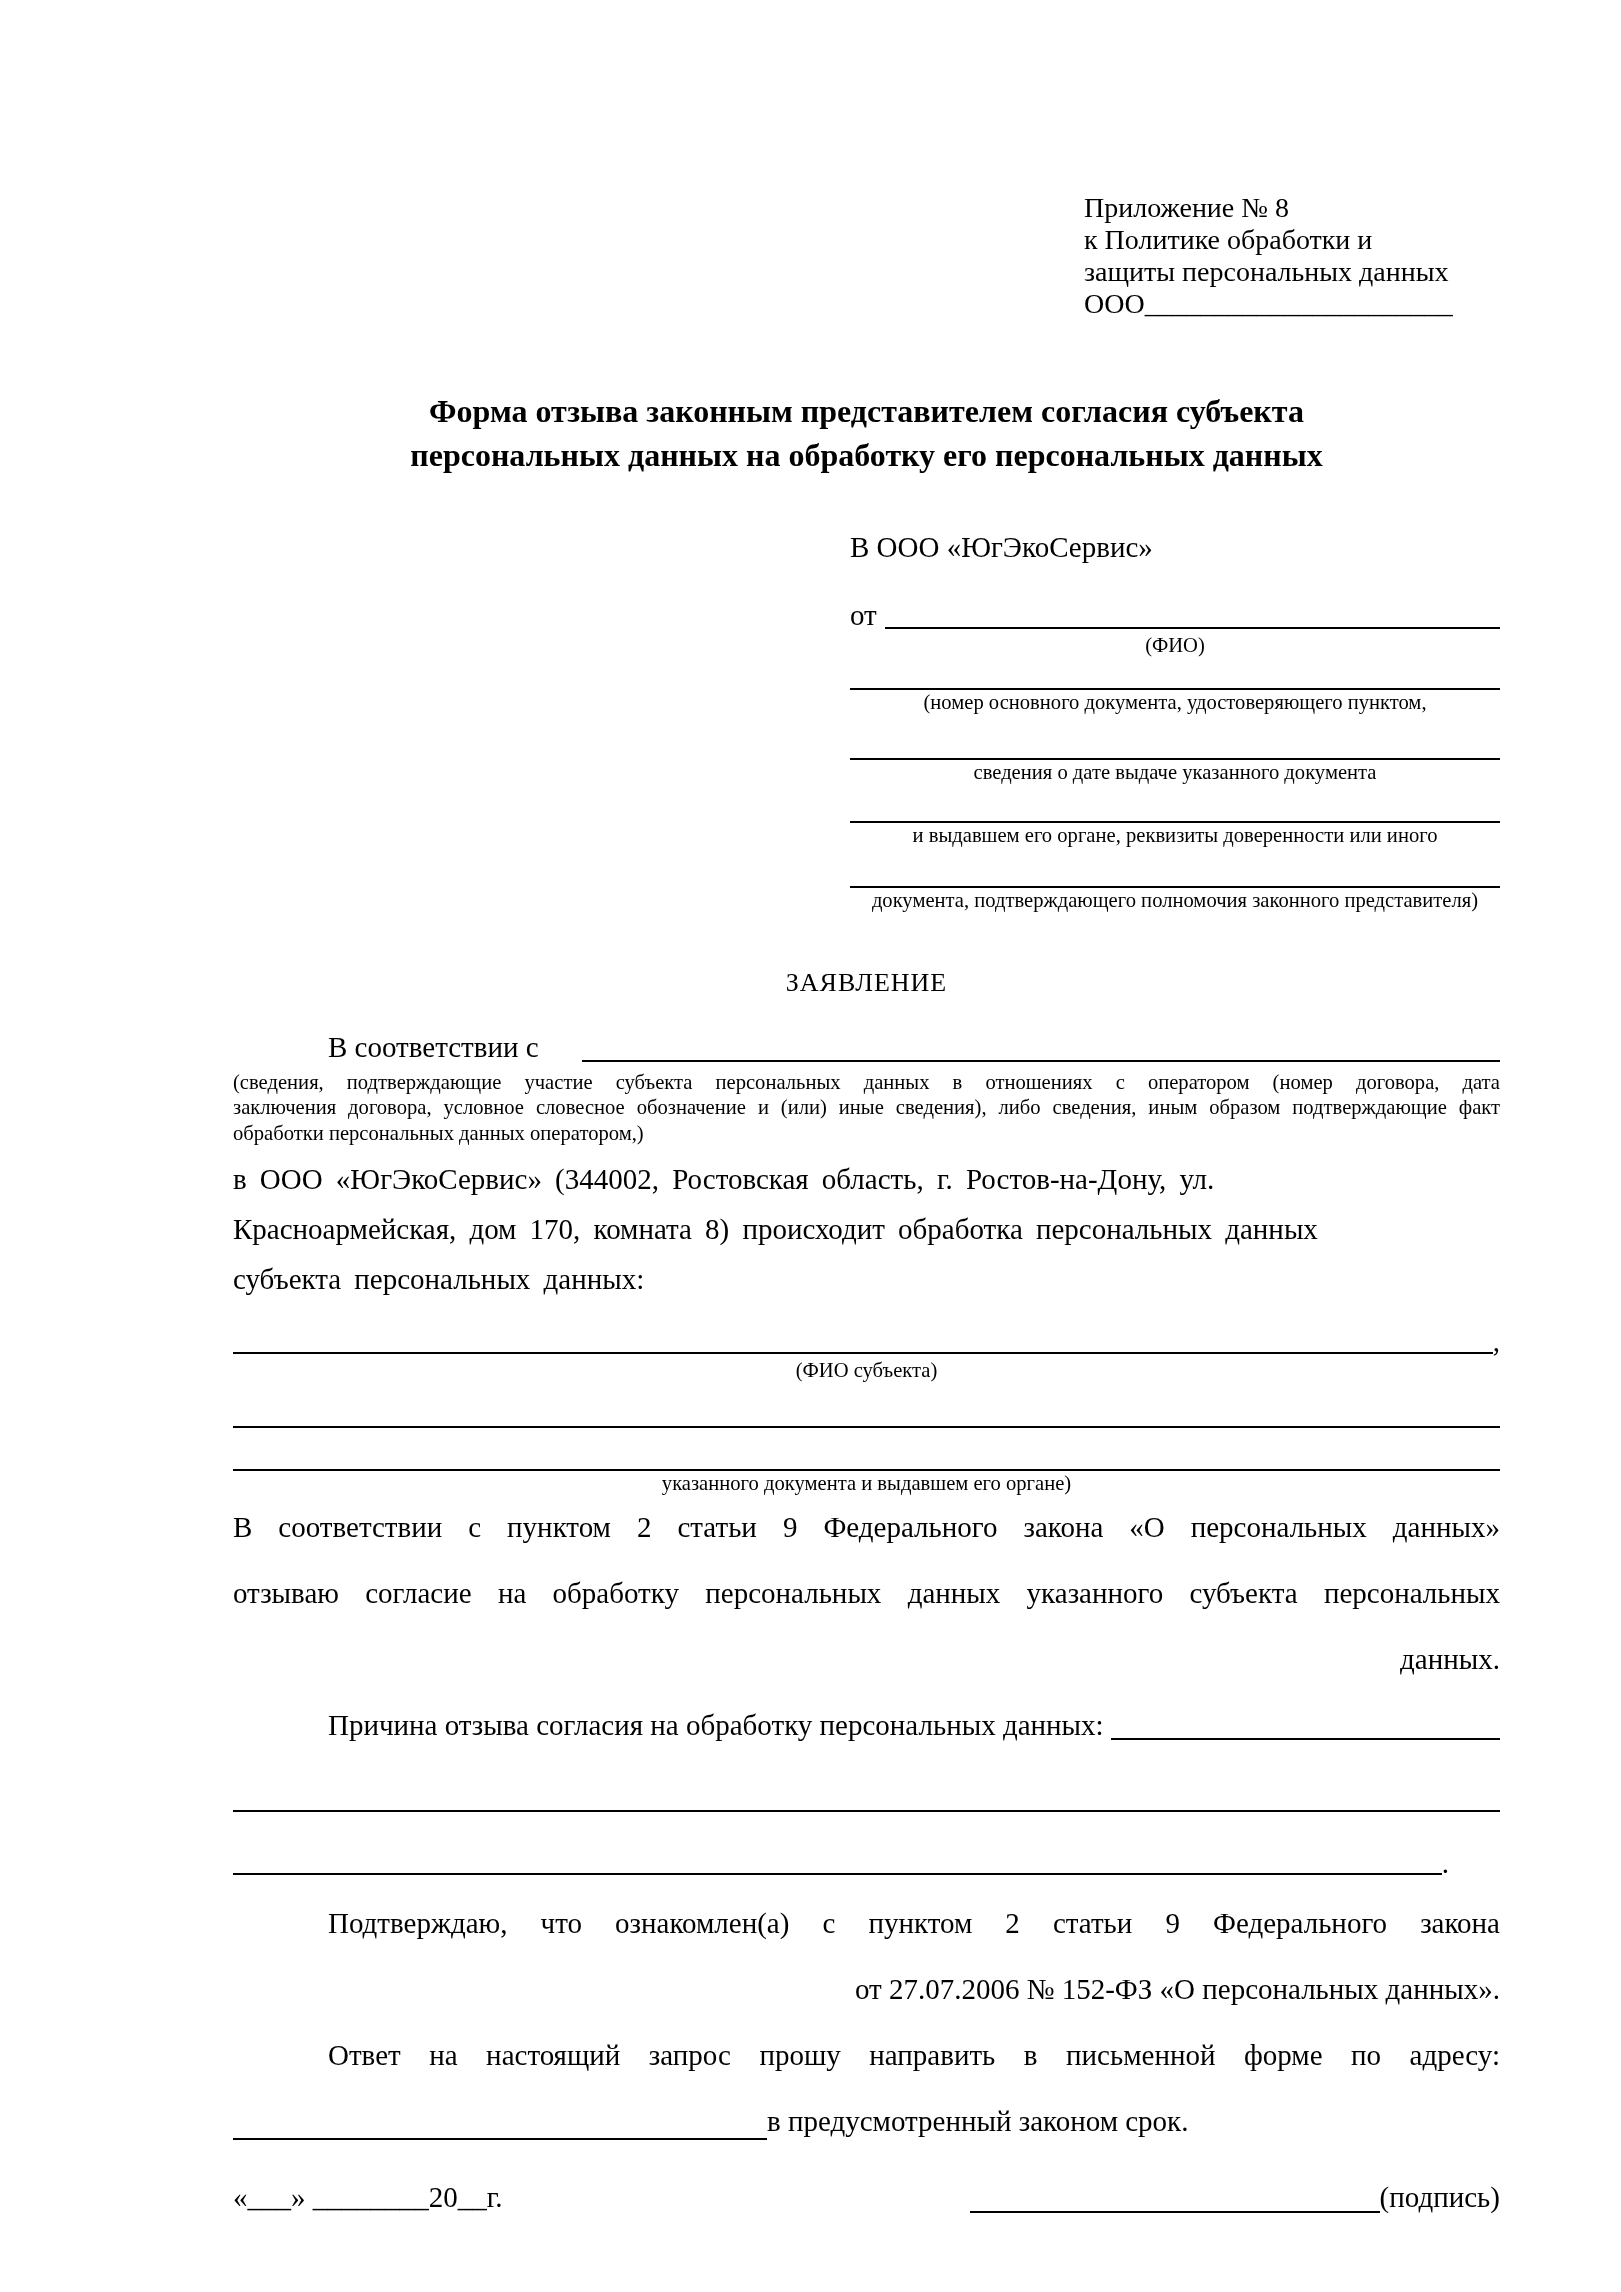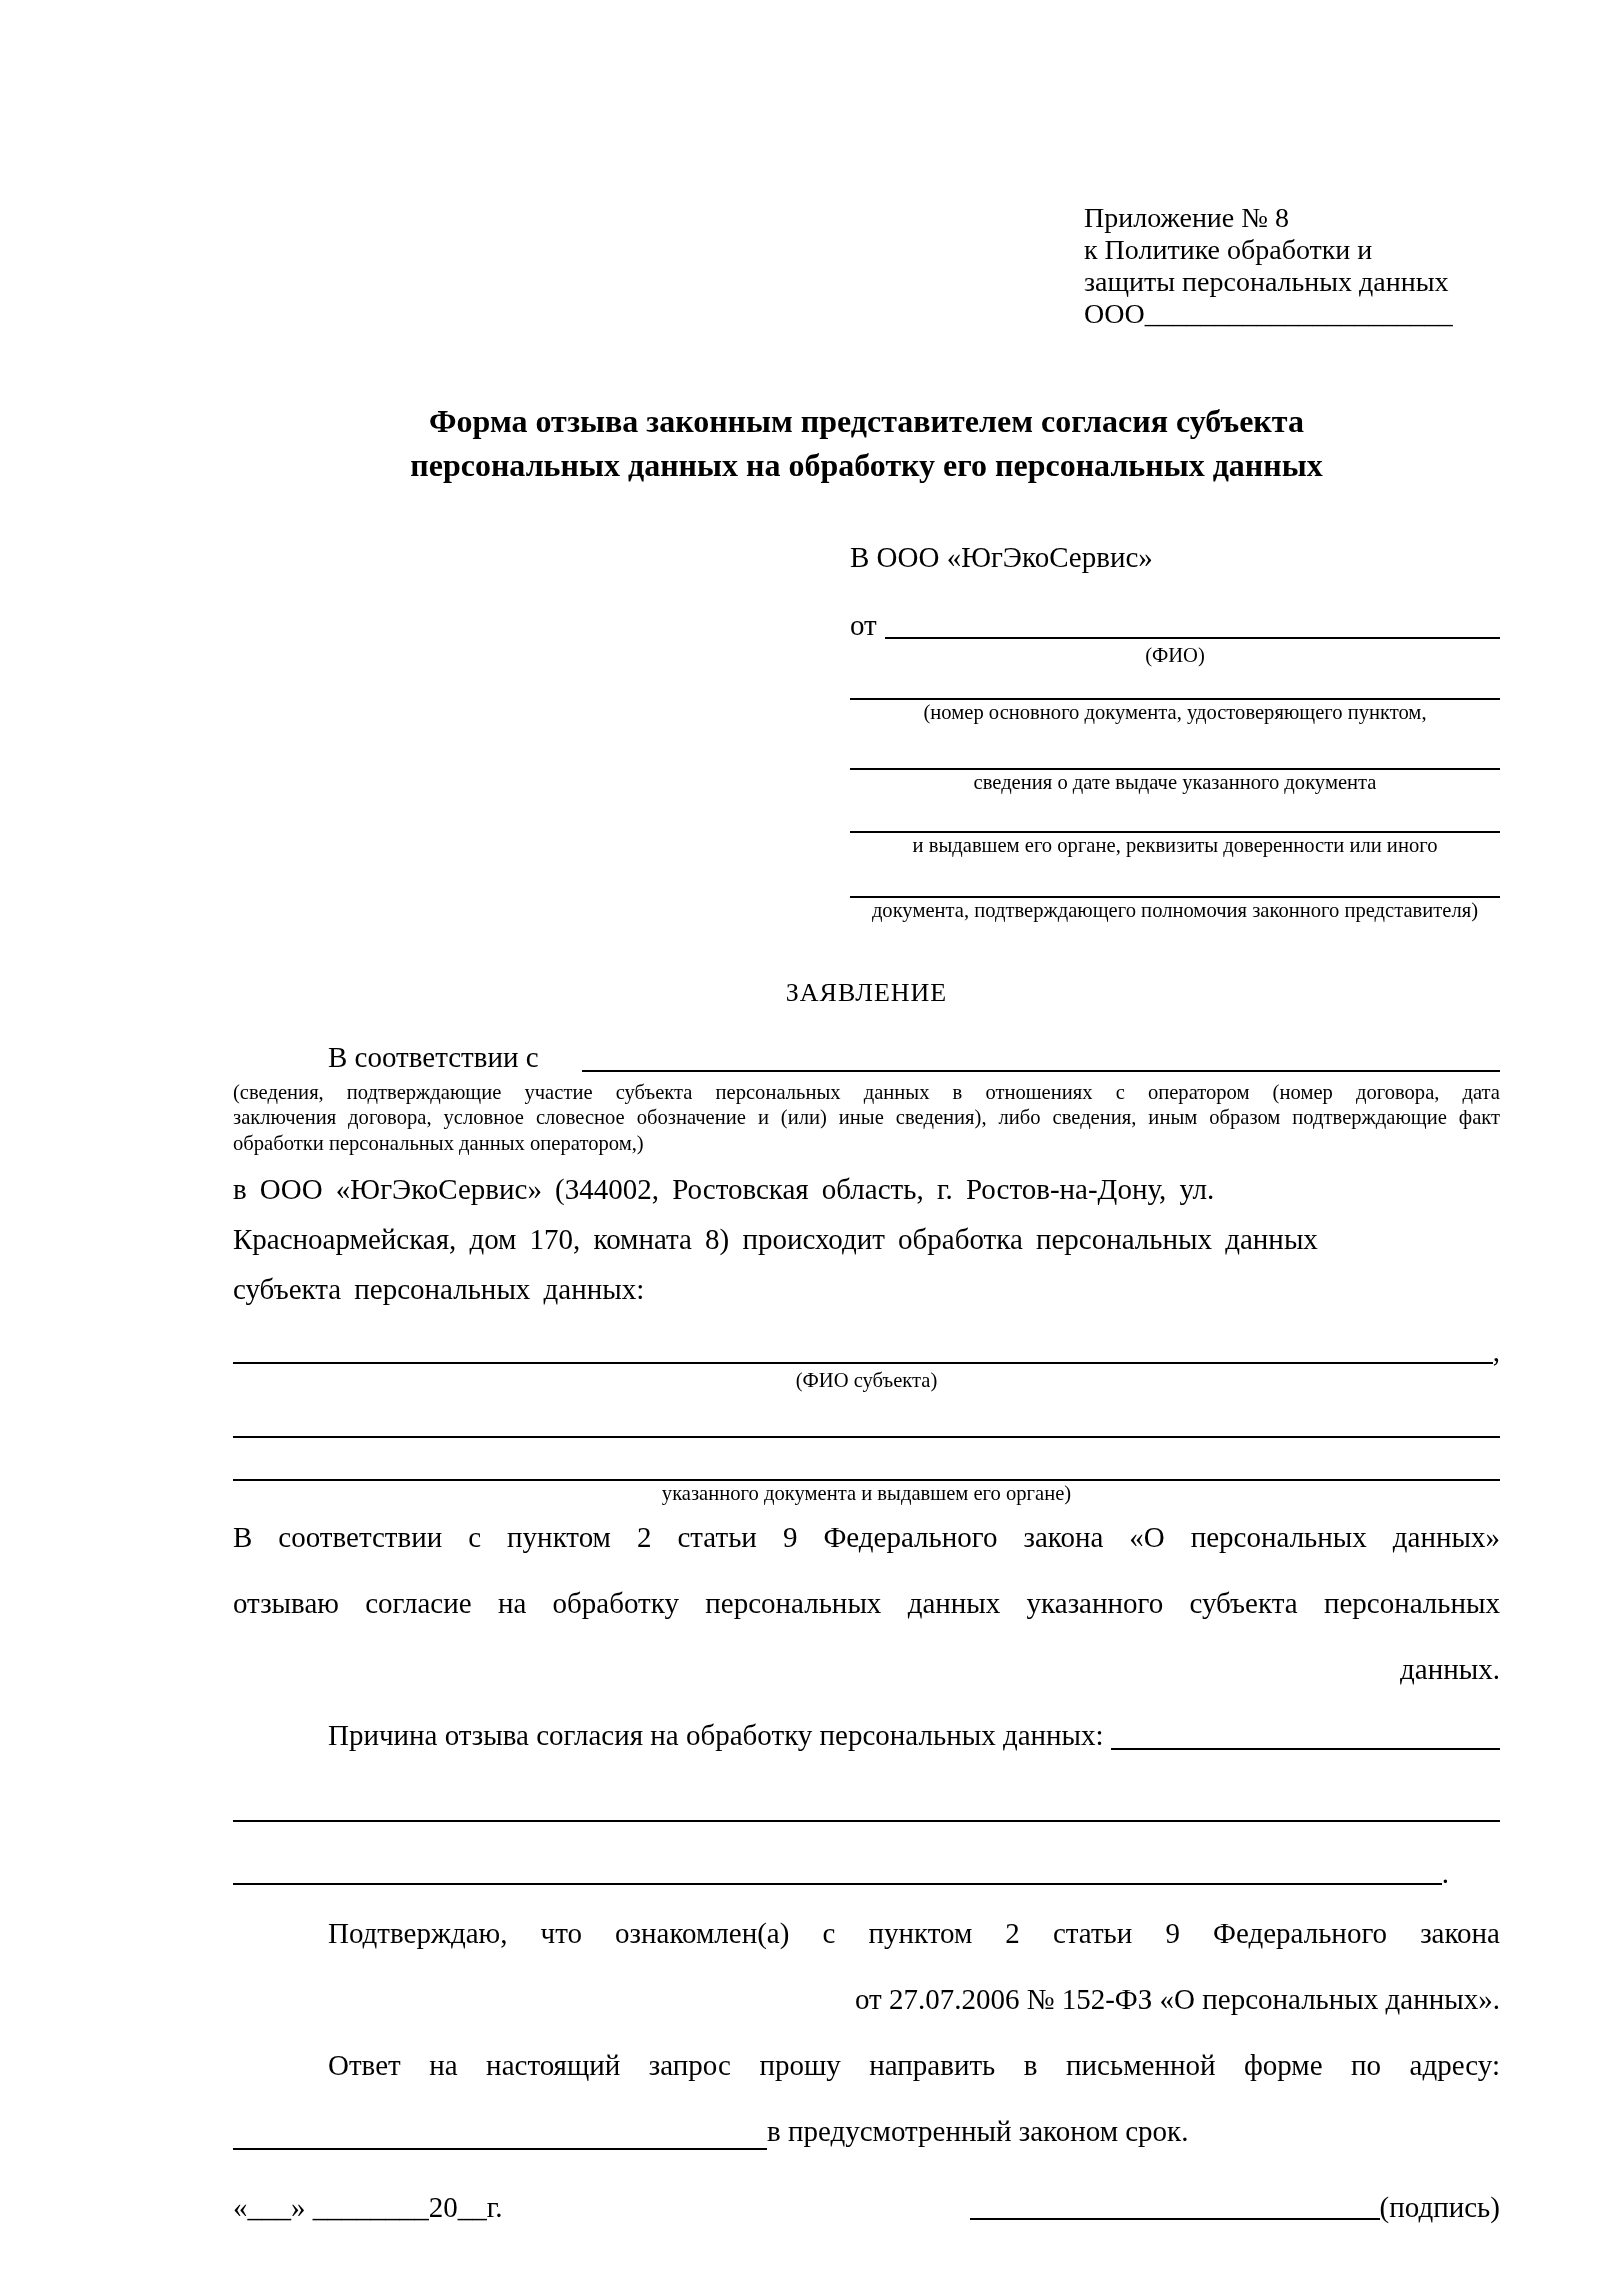--- a/index.html
+++ b/index.html
@@ -8,21 +8,21 @@
     width: 1621px;
     height: 2293px;
     background: #ffffff;
     color: #000000;
     font-family: "Liberation Serif", "DejaVu Serif", serif;
     overflow: hidden;
   }
   .content {
     position: absolute;
     left: 233px;
-    top: 14px;
+    top: 4px;
     width: 1267px;
     padding-top: 188px;
     font-family: Liberation Serif, serif;
   }
 
   
   .appx {
     margin-left: 851px;
     width: 417px;
     font-size: 28px;
@@ -75,21 +75,21 @@
   .reply-ufix { width: 534px; border-bottom: 2.9px solid #000; height: 29px; }
 
   .footer-row {
     margin-top: 39px;
     display: flex;
     justify-content: space-between;
     align-items: flex-end;
     font-size: 29px;
     line-height: 37px;
   }
-  .sigwrap { display: flex; align-items: flex-start; }
+  .sigwrap { display: flex; align-items: center; }
   .sigline { width: 410px; border-bottom: 2.9px solid #000; height: 29px; }
 </style>
 </head>
 <body>
 
 <div class="page">
   <div class="content">
 
     <div class="appx">
       <div>Приложение № 8</div>

